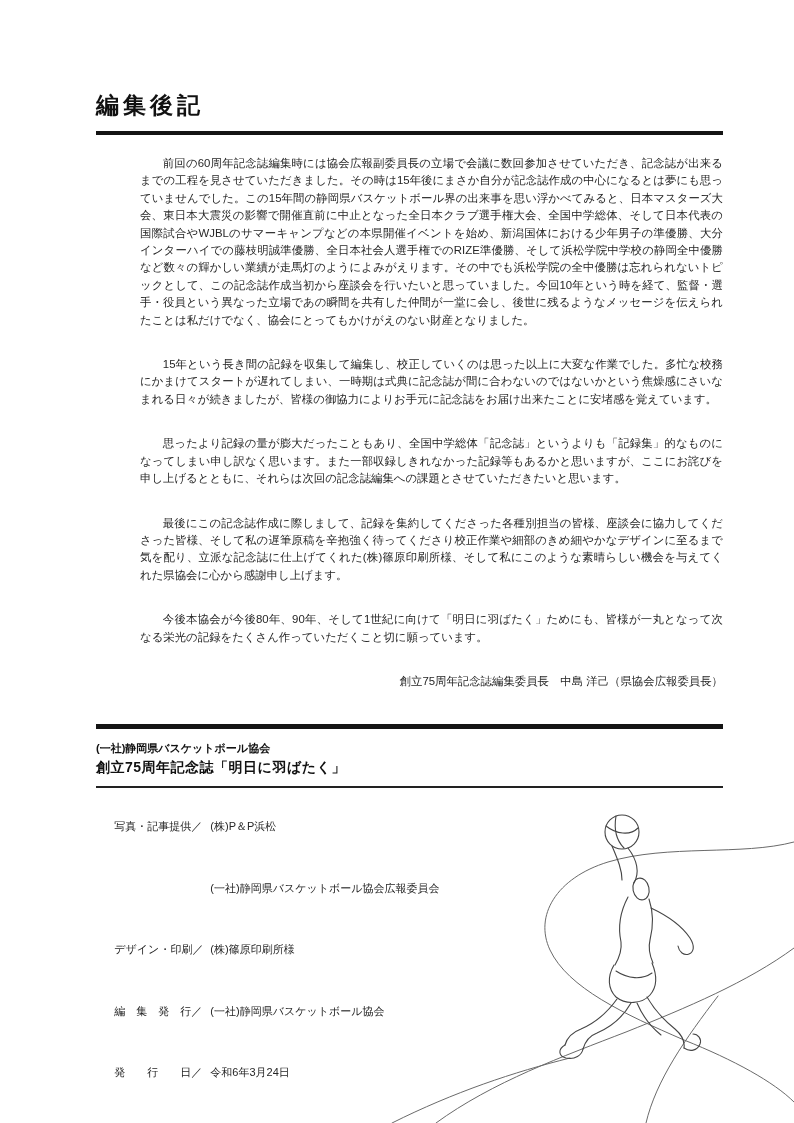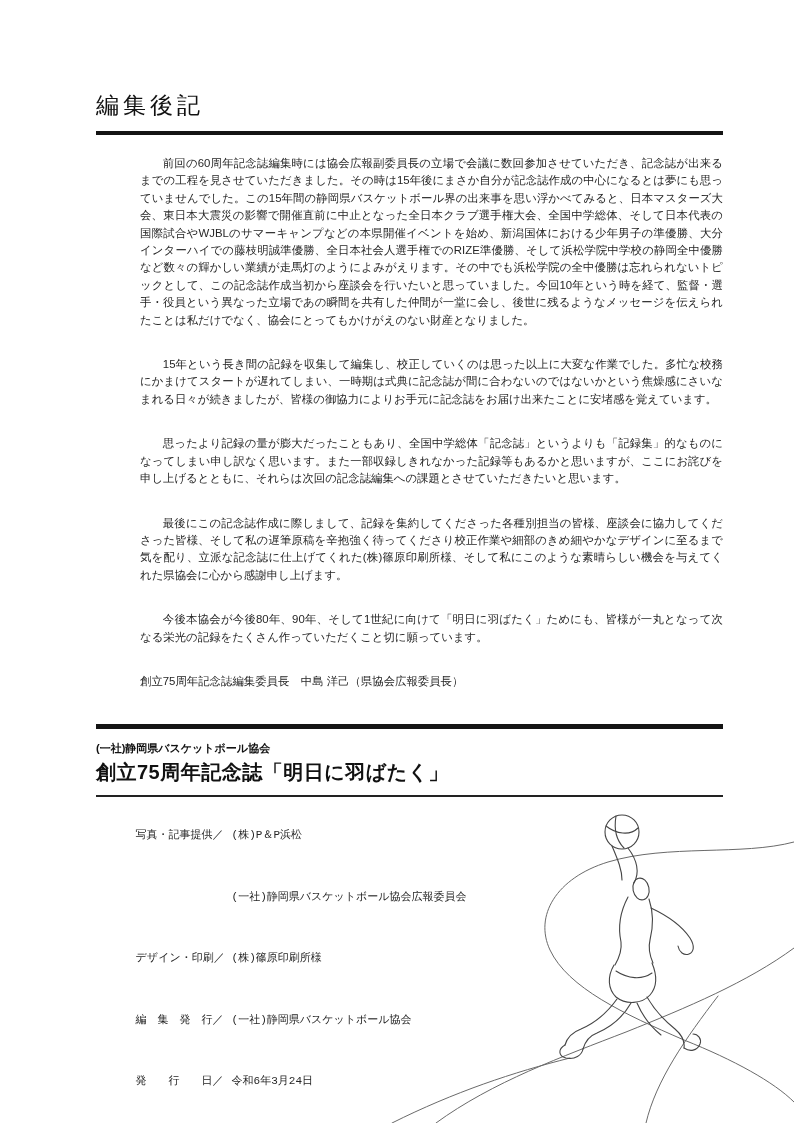--- a/index.html
+++ b/index.html
@@ -13,56 +13,56 @@
     color: #262626;
   }
   .content {
     position: absolute;
     left: 96px; top: 90px;
     width: 627px;
     z-index: 1;
   }
   .page-title {
     font-size: 23px;
-    font-weight: normal;
+    font-weight: bold;
     color: #111;
     margin: 0;
     letter-spacing: 4px;
   }
   .rule-thick { height: 4px; background: #141414; margin-top: 10px; }
   .letter {
     margin-top: 20px;
     font-size: 11.4px;
     line-height: 17.4px;
     text-align: justify;
     margin-left: 44px;
   }
   .letter p { margin: 0 0 27px 0; text-indent: 2em; }
   .signature {
-    text-align: left;
+    text-align: right;
     font-size: 11.4px;
     margin-top: 4px;
   }
   .section-bar { height: 5px; background: #141414; margin-top: 34px; }
   .org {
     margin-top: 12px;
     font-size: 11px;
     font-weight: bold;
     color: #111;
   }
   .pub-title {
     margin-top: 3px;
-    font-size: 20px;
+    font-size: 14px;
     font-weight: bold;
     color: #111;
     letter-spacing: 0.5px;
   }
   .rule-thin { height: 1.4px; background: #222; margin-top: 9px; }
   .colophon { margin-top: 8px; font-size: 11px; }
-  .c-row { line-height: 20.5px; white-space: pre; font-family: Liberation Mono, monospace; }
+  .c-row { line-height: 20.5px; white-space: pre; }
   .c-label { display: inline-block; min-width: 96px; }
   .c-value { display: inline-block; min-width: 165px; }
   .c-value2 { display: inline-block; }
   .illustration {
     position: absolute;
     left: 350px; top: 790px;
     width: 444px; height: 333px;
     z-index: 0;
     pointer-events: none;
   }

